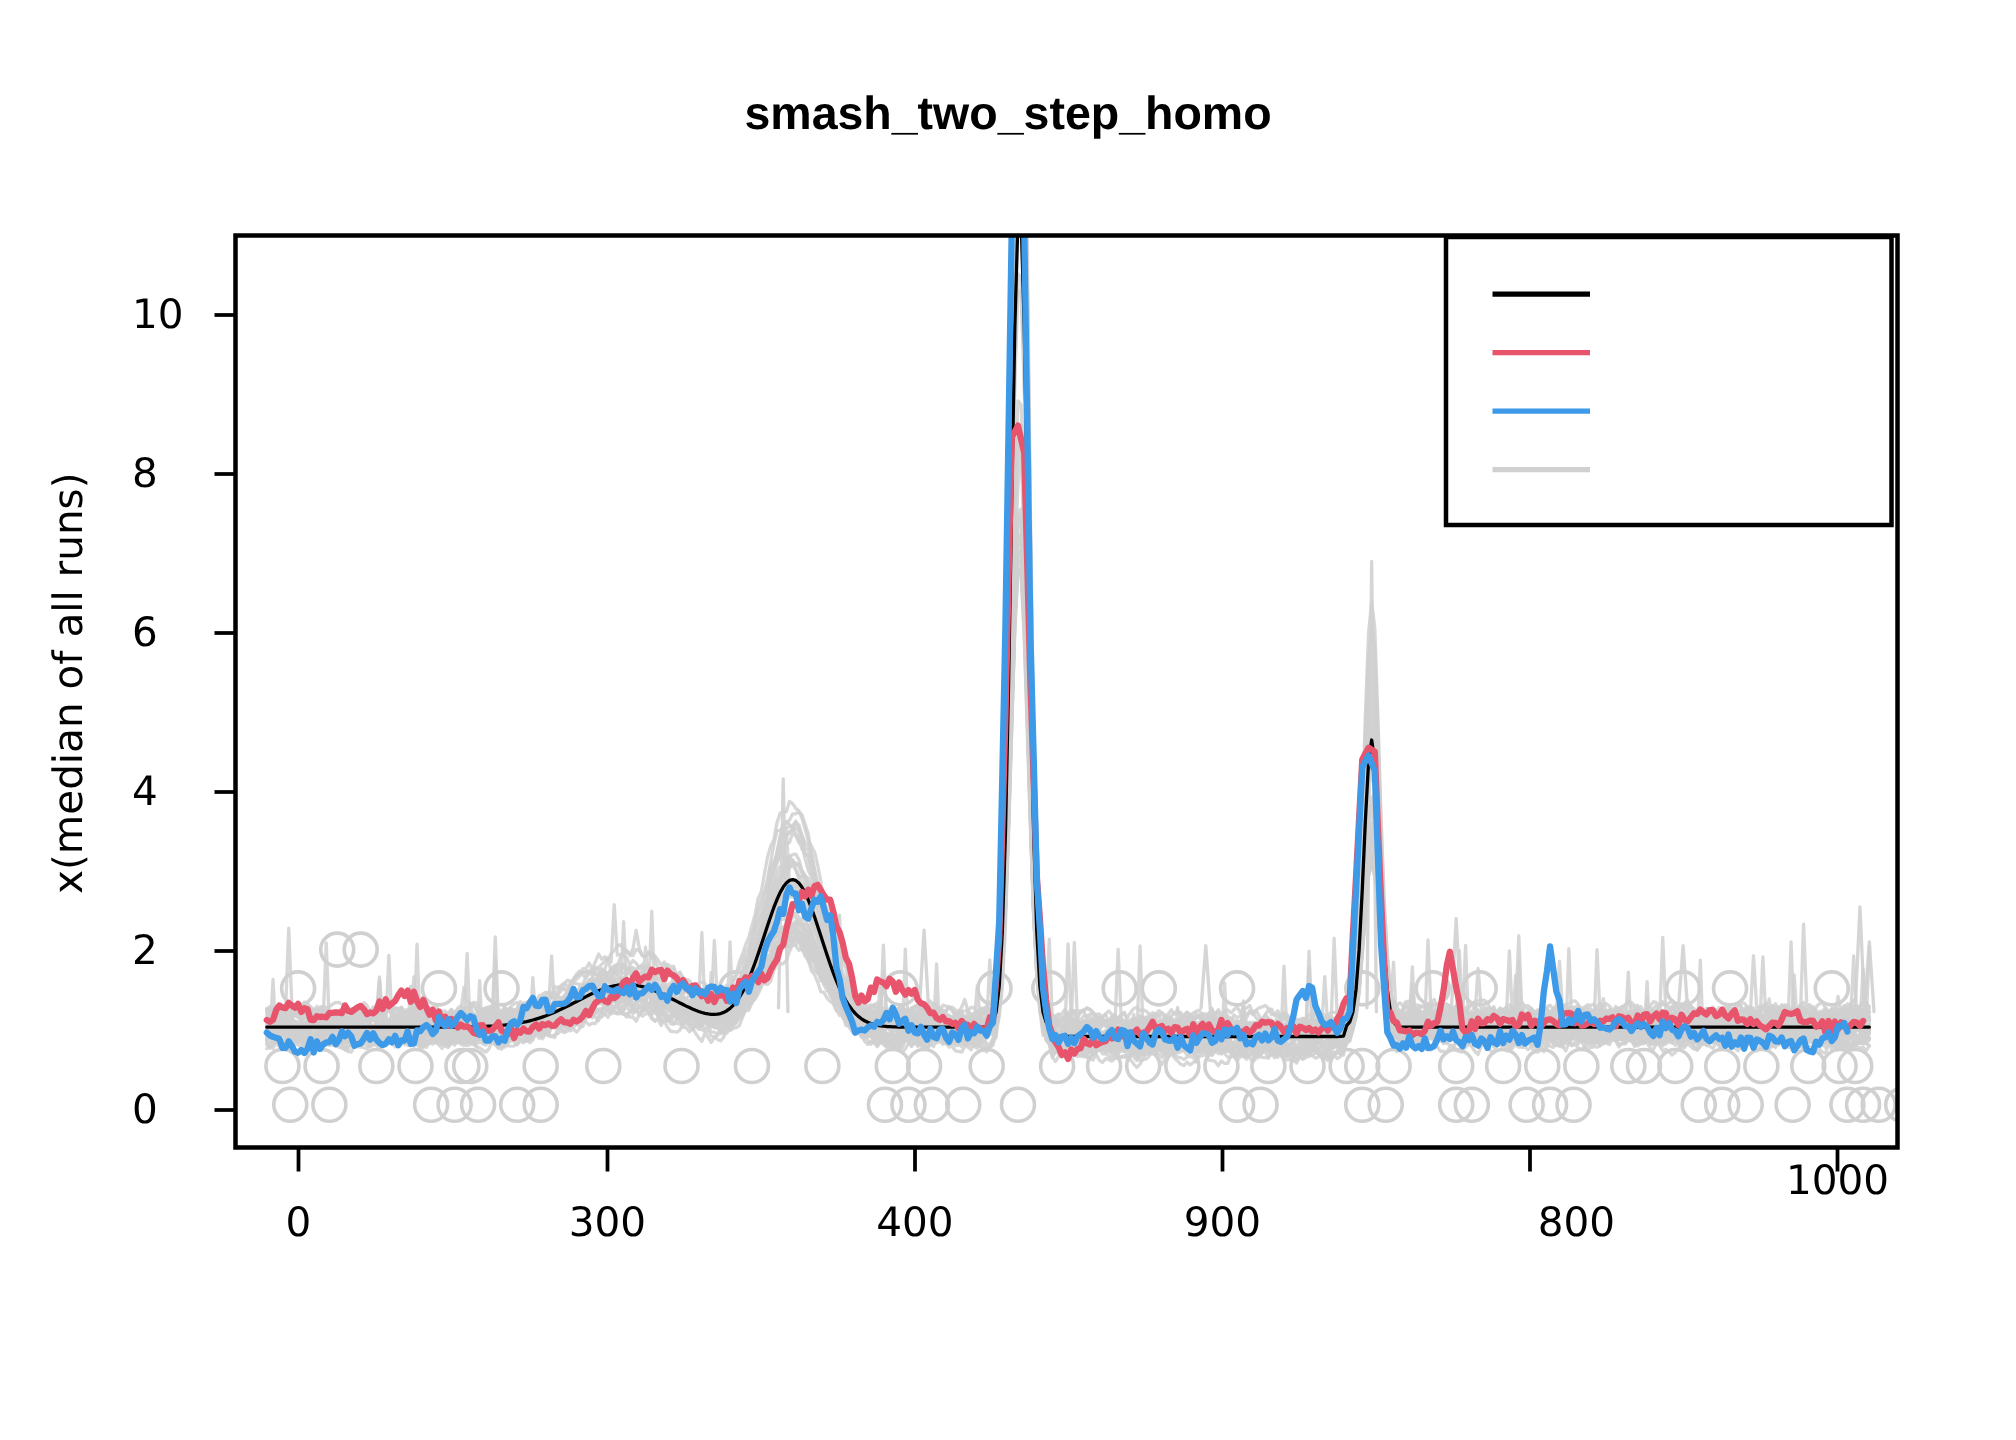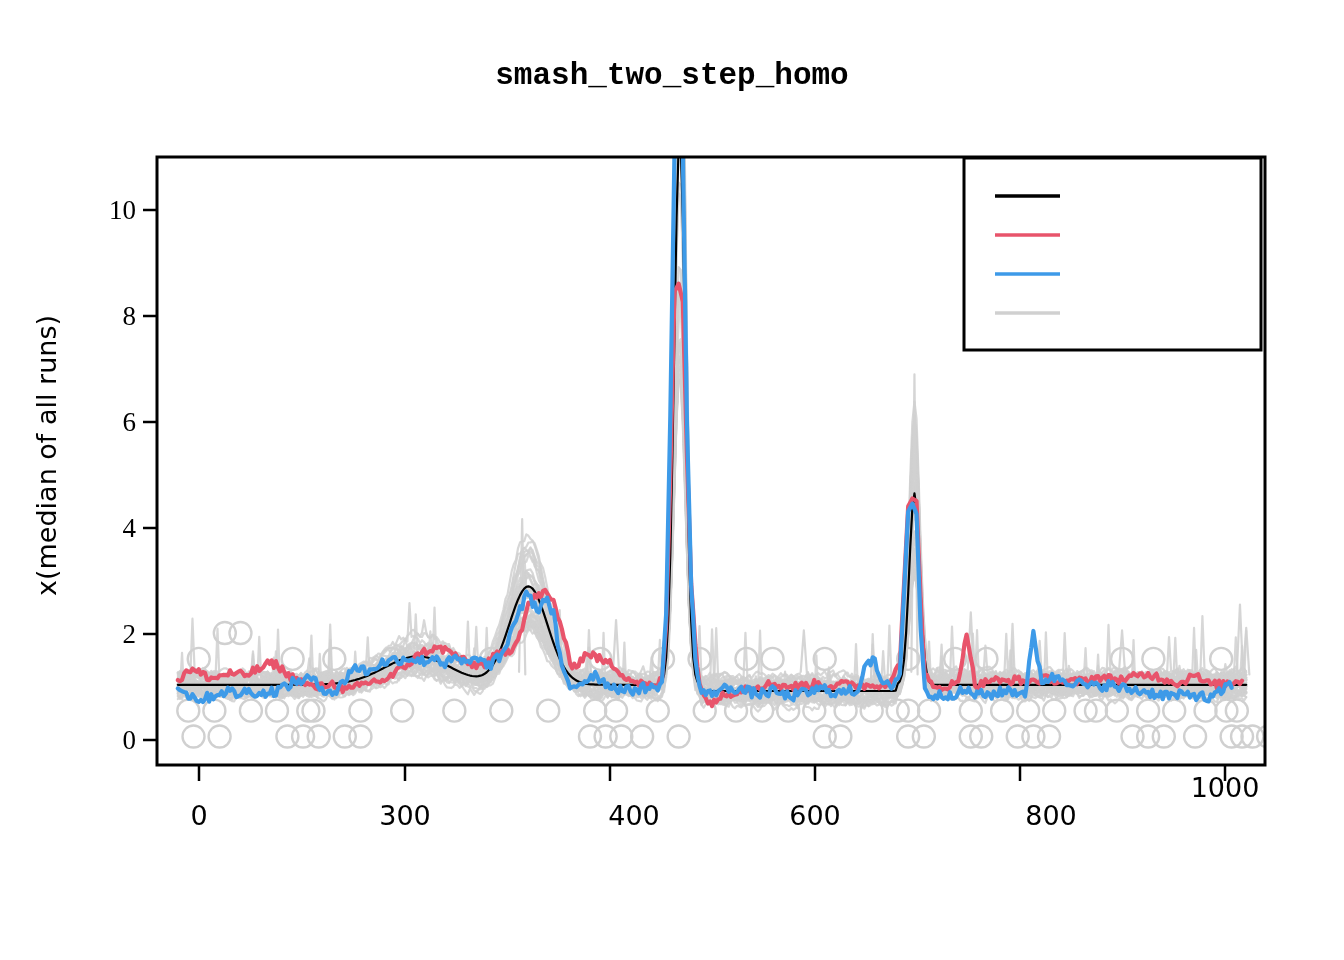--- a/index.html
+++ b/index.html
@@ -23,21 +23,21 @@
   #chart-title {
     position: absolute;
     left: 0;
     top: 58px;
     width: 1344px;
     text-align: center;
     font-size: 31px;
     font-weight: bold;
     color: #000000;
     letter-spacing: 0px;
-    font-family: Liberation Mono, monospace;
+    font-family: Liberation Sans, sans-serif;
   }
   #ylabel {
     position: absolute;
     left: -264px;
     top: 440px;
     width: 620px;
     text-align: center;
     font-size: 27px;
     color: #000000;
     transform: rotate(-90deg);
@@ -46,23 +46,21 @@
     white-space: nowrap;
   }
   .tick-label {
     position: absolute;
     font-size: 27px;
     color: #000000;
     font-family: "DejaVu Sans", sans-serif;
     white-space: nowrap;
   }
   .ytick-label {
-    text-align: right;
     transform: translateY(-50%);
-    font-family: Liberation Serif, serif;
   }
   .xtick-label {
     text-align: center;
     transform: translateX(-50%);
   }
   #plot-svg {
     position: absolute;
     left: 0; top: 0;
   }
   .legend-label {
@@ -85,22 +83,22 @@
 
   <div class="tick-label ytick-label" style="left:88px; top:740px; width:48px;">0</div>
   <div class="tick-label ytick-label" style="left:88px; top:634px; width:48px;">2</div>
   <div class="tick-label ytick-label" style="left:88px; top:528px; width:48px;">4</div>
   <div class="tick-label ytick-label" style="left:88px; top:422px; width:48px;">6</div>
   <div class="tick-label ytick-label" style="left:88px; top:316px; width:48px;">8</div>
   <div class="tick-label ytick-label" style="left:88px; top:210px; width:48px;">10</div>
 
   <div class="tick-label xtick-label" style="left:199px; top:800px;">0</div>
   <div class="tick-label xtick-label" style="left:405px; top:800px;">300</div>
-  <div class="tick-label xtick-label" style="left:634px; top:800px;">400</div>
-  <div class="tick-label xtick-label" style="left:815px; top:800px;">600</div>
+  <div class="tick-label xtick-label" style="left:610px; top:800px;">400</div>
+  <div class="tick-label xtick-label" style="left:815px; top:800px;">900</div>
   <div class="tick-label xtick-label" style="left:1051px; top:800px;">800</div>
   <div class="tick-label xtick-label" style="left:1225px; top:772px;">1000</div>
 
   <div class="legend-label" style="left:1073px; top:196px;">True mean</div>
   <div class="legend-label" style="left:1073px; top:235px;">best fit</div>
   <div class="legend-label" style="left:1073px; top:274px;">worst fit</div>
   <div class="legend-label" style="left:1073px; top:313px;">all others</div>
 
   <svg id="plot-svg" width="1344" height="960">
     <defs>

